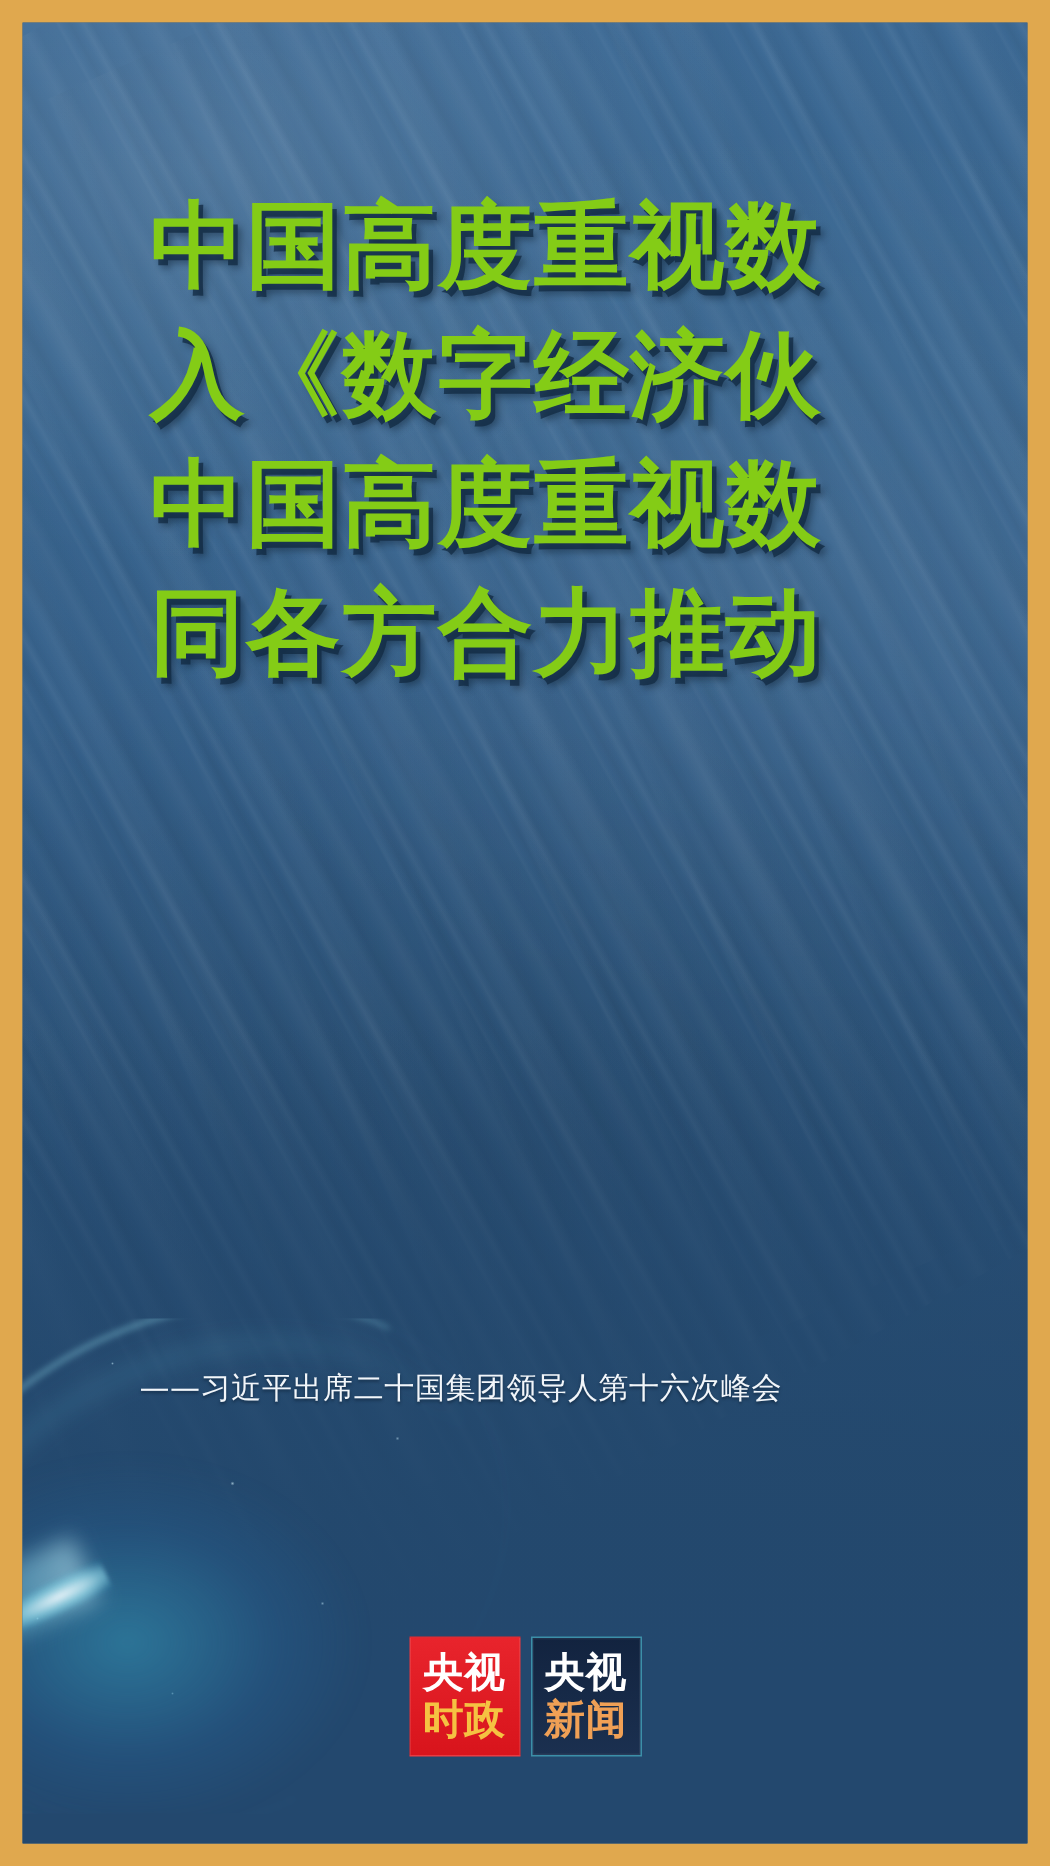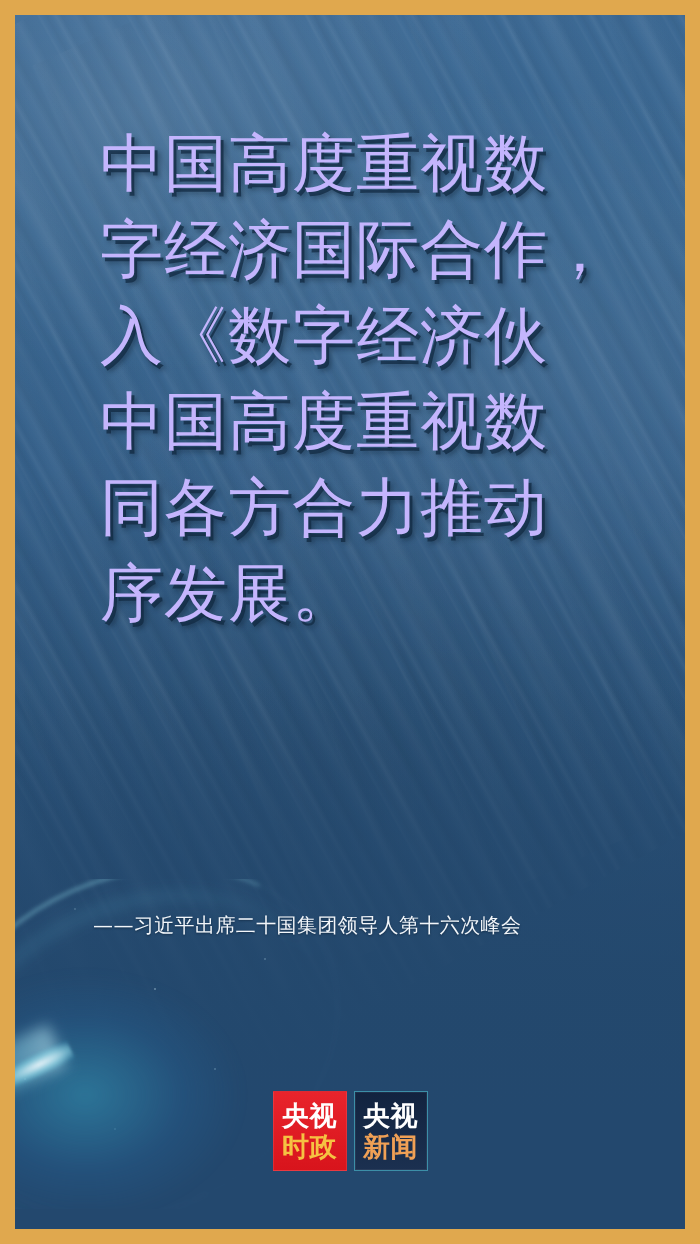--- a/index.html
+++ b/index.html
@@ -189,24 +189,24 @@
 
   
   .headline {
     position: absolute;
     left: 85px;
     top: 106px;
     width: 560px;
   }
   .hl-line {
     font-family: "DejaVu Sans", "Liberation Sans", sans-serif;
-    font-weight: normal;
+    font-weight: bold;
     font-size: 63px;
     line-height: 86px;
-    color: #c4b5fd;
+    color: #84cc16;
     letter-spacing: 1px;
     white-space: nowrap;
     text-shadow:
       3px 4px 0 rgba(18,42,66,0.75),
       5px 6px 5px rgba(10,28,46,0.45);
   }
 
   
   .attrib {
     position: absolute;
@@ -281,25 +281,23 @@
       <div class="stars"></div>
       <div class="comet-halo"></div>
       <div class="comet-arc2"></div>
       <div class="comet-arc"></div>
       <div class="comet-tail"></div>
       <div class="comet-core"></div>
     </div>
 
     <div class="headline">
       <div class="hl-line">中国高度重视数</div>
-      <div class="hl-line">字经济国际合作，</div>
       <div class="hl-line">入《数字经济伙</div>
       <div class="hl-line">中国高度重视数</div>
       <div class="hl-line">同各方合力推动</div>
-      <div class="hl-line">序发展。</div>
     </div>
 
     <div class="attrib">
       <div class="attrib-line">——习近平出席二十国集团领导人第十六次峰会</div>
     </div>
 
     <div class="logos">
       <div class="logo-box logo-red">
         <div class="logo-row lg-white">央视</div>
         <div class="logo-row lg-gold">时政</div>

